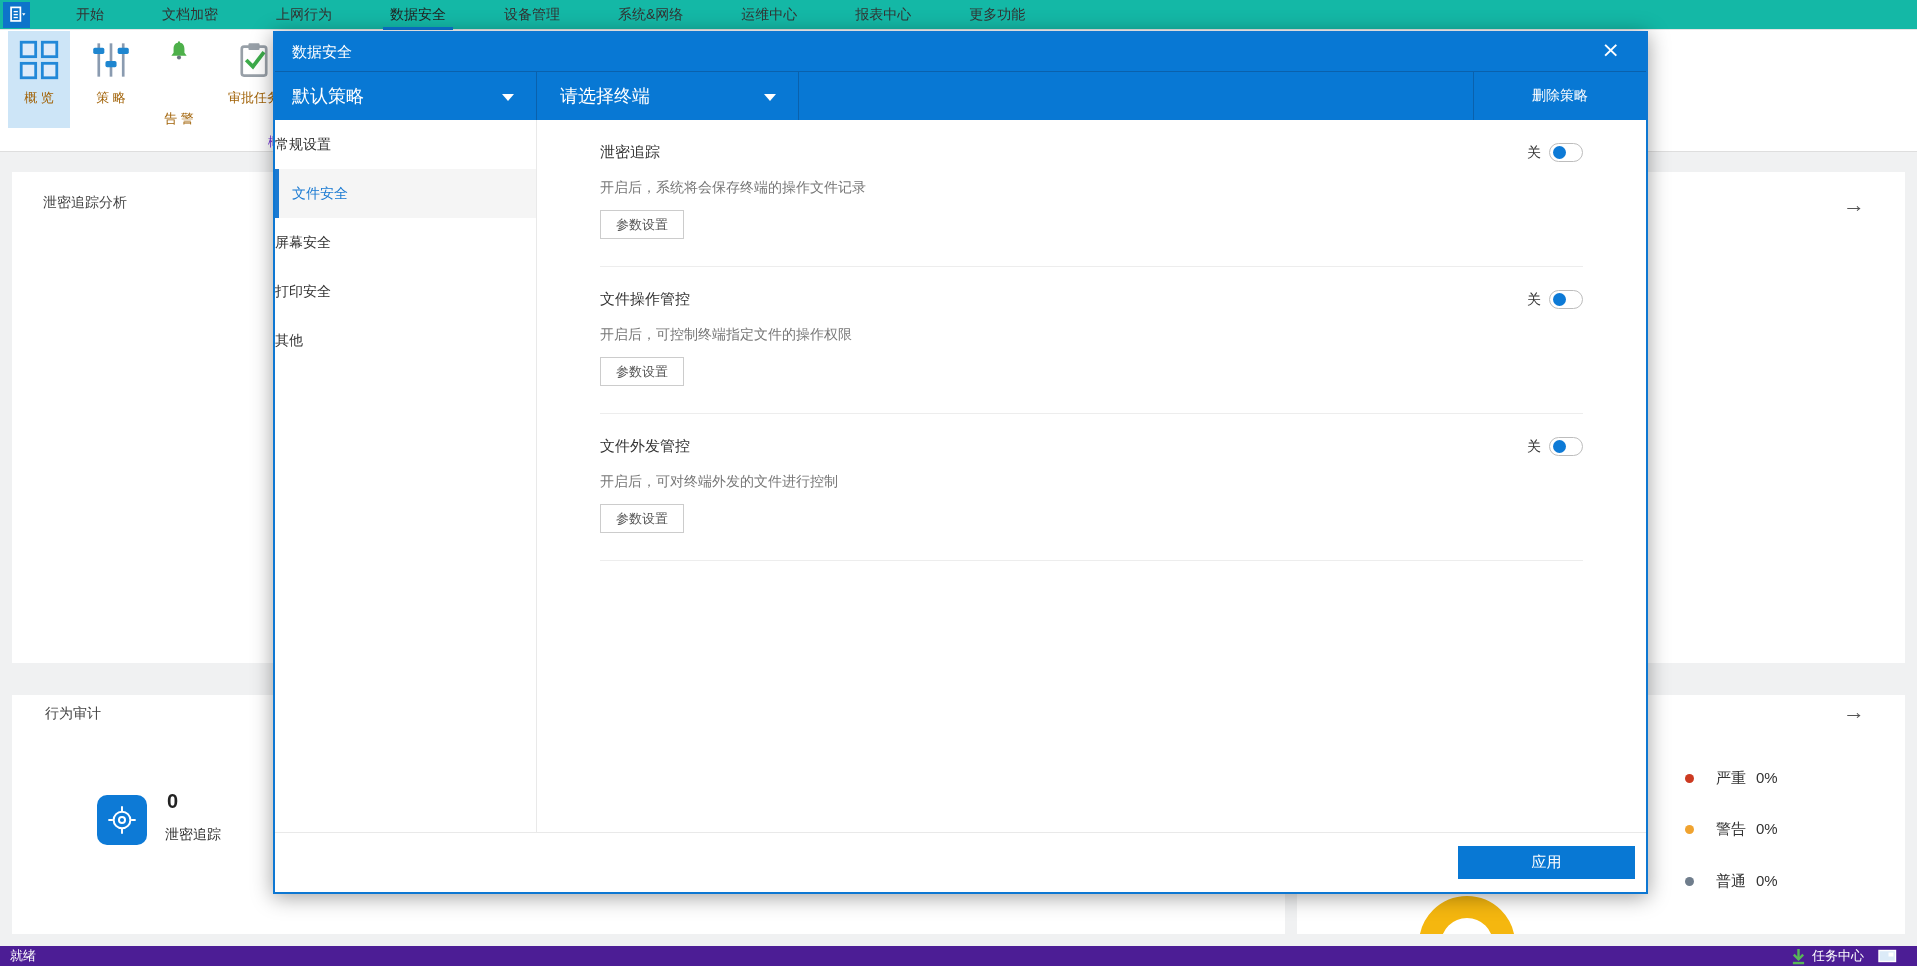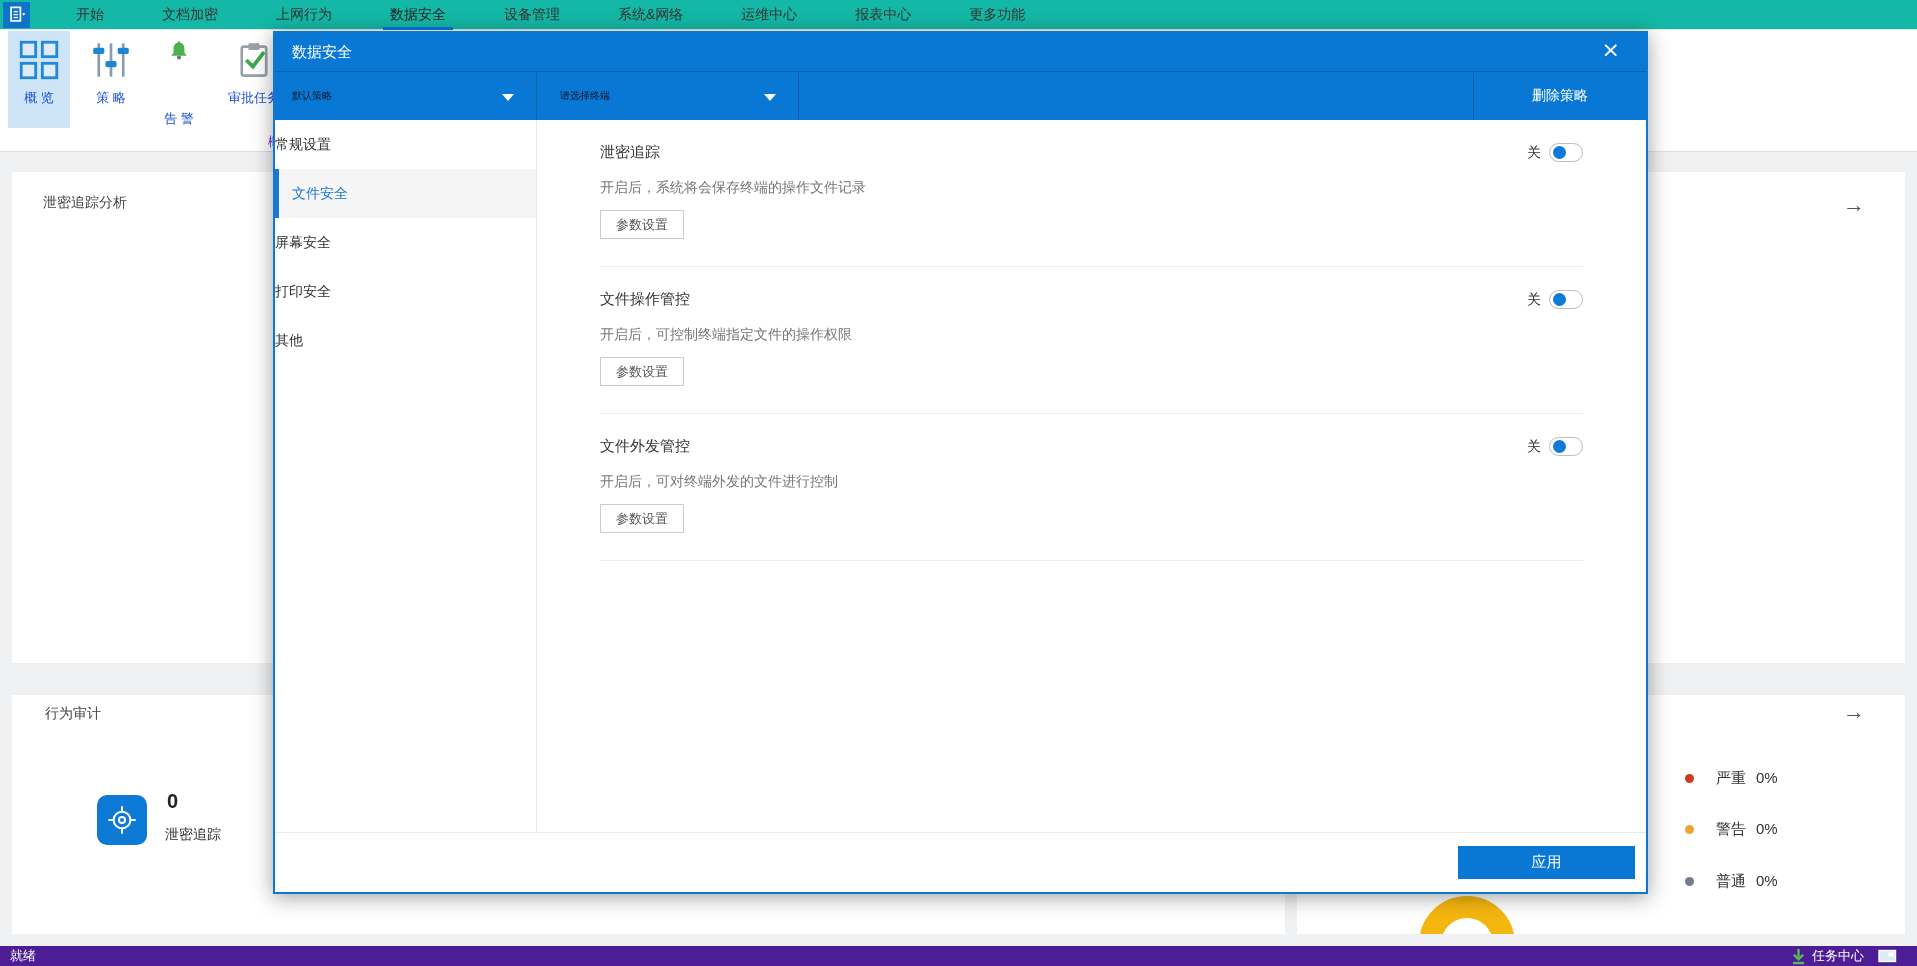--- a/index.html
+++ b/index.html
@@ -16,21 +16,21 @@
   .menu-item.active { color:#222; }
   .menu-item.active::after { content:""; position:absolute; left:-7px; right:-7px; bottom:0;
                height:3px; background:#0b78d4; }
 
   
   #ribbon { position:absolute; left:0; top:30px; width:1917px; height:122px; background:#fff;
             border-bottom:1px solid #dedede; z-index:1; }
   .rib-btn { position:absolute; top:1px; width:62px; height:97px; display:flex; flex-direction:column;
              align-items:center; justify-content:flex-start; padding-top:9px; cursor:pointer; }
   .rib-btn.selected { background:#cde5f7; }
-  .rib-btn .rlabel { font-size:13px; color:#1d4ed8; margin-top:9px; white-space:nowrap; }
+  .rib-btn .rlabel { font-size:13px; color:#a16207; margin-top:9px; white-space:nowrap; }
   .grid-ic rect { fill:#ddebfa; stroke:#2288d8; stroke-width:2.5; }
   #rib-group-label { position:absolute; left:0; top:103px; width:294px; text-align:right;
              font-size:13px; color:#6d28d9; }
 
   
   .card { position:absolute; background:#fff; z-index:1; }
   #card1L { left:12px; top:172px; width:1273px; height:491px; }
   #card1R { left:1297px; top:172px; width:608px; height:491px; }
   #card2L { left:12px; top:695px; width:1273px; height:239px; }
   #card2R { left:1297px; top:695px; width:608px; height:239px; overflow:hidden; }
@@ -52,21 +52,21 @@
            border:2px solid #0d77d2; box-shadow:0 3px 20px rgba(0,0,0,.38); z-index:10; }
   #modal-titlebar { position:absolute; left:0; top:0; right:0; height:38px; background:#0878d4;
            display:flex; align-items:center; }
   #modal-title { color:#fff; font-size:15px; margin-left:17px; }
   #modal-close { position:absolute; right:26px; top:6px; color:#fff; font-size:22px; line-height:22px;
            cursor:pointer; font-family:"DejaVu Sans",sans-serif; }
   #modal-toolbar { position:absolute; left:0; top:38px; right:0; height:49px; background:#0878d4;
            border-top:1px solid #0a61ac; display:flex; }
   .mt-dd { width:262px; border-right:1px solid #0a61ac; position:relative; display:flex;
            align-items:center; cursor:pointer; }
-  .mt-dd .dd-label { color:#0f172a; font-size:10px; margin-left:17px; }
+  .mt-dd .dd-label { color:#ffffff; font-size:18px; margin-left:17px; }
   .caret { position:absolute; right:22px; top:22px; width:0; height:0;
            border-left:6px solid transparent; border-right:6px solid transparent;
            border-top:7px solid #fff; }
   #mt-spacer { flex:1; }
   #mt-delete { width:173px; border-left:1px solid #0a61ac; color:#fff; font-size:14px;
            display:flex; align-items:center; justify-content:center; cursor:pointer; }
 
   #modal-body { position:absolute; left:0; top:87px; right:0; height:714px; }
   #modal-sidebar { position:absolute; left:0; top:0; width:262px; height:714px;
            border-right:1px solid #e9e9e9; background:#fff; }

